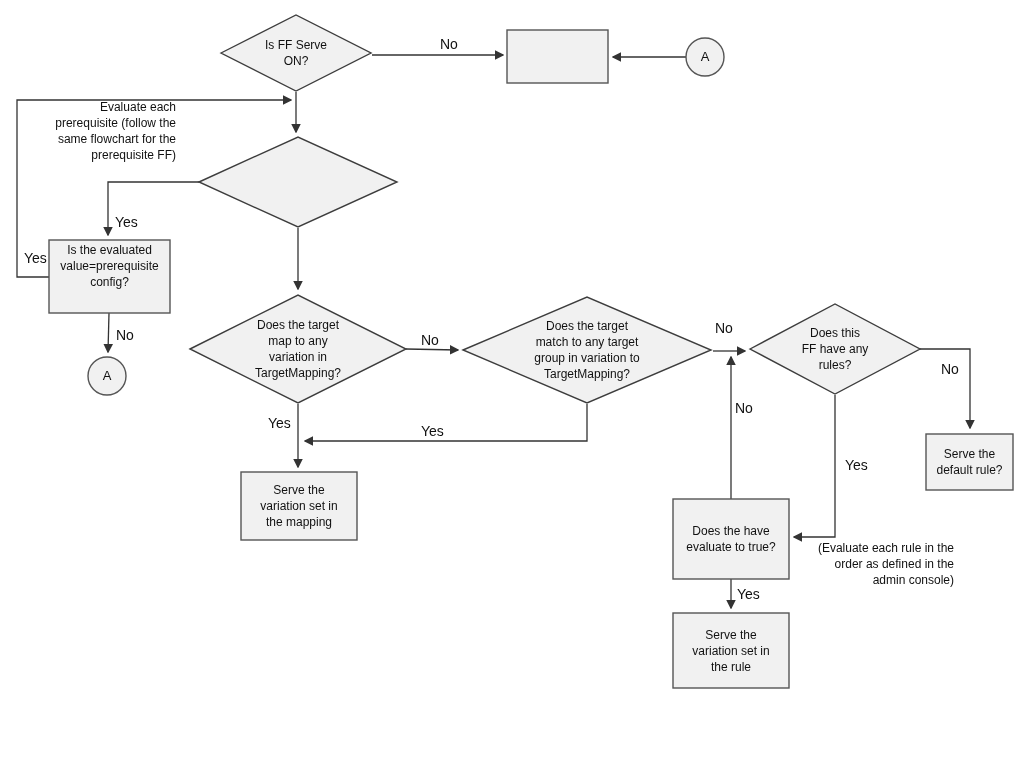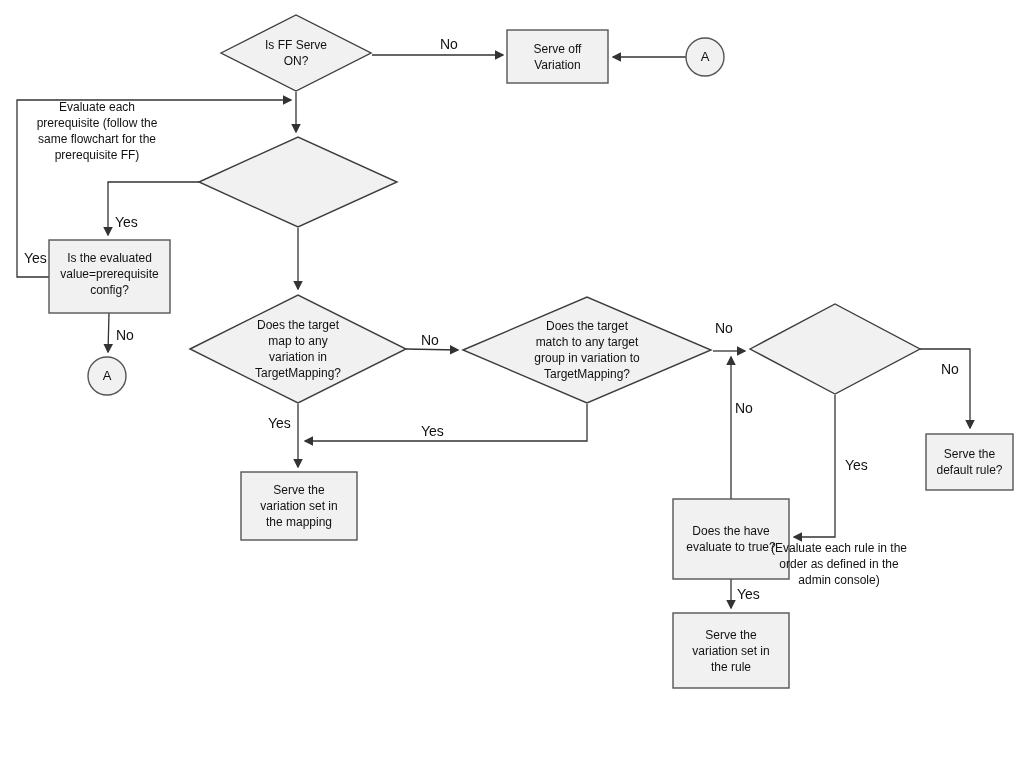--- a/index.html
+++ b/index.html
@@ -14,41 +14,41 @@
   .shape{fill:var(--shape-fill,#f1f1f1);stroke:var(--shape-stroke,#555);stroke-width:1.4;}
   .diamond{stroke:var(--diamond-stroke,#3d3d3d);}
   .edge{fill:none;stroke:var(--line,#333);stroke-width:1.3;marker-end:url(#arw);}
   .arrowhead{fill:var(--line,#333);}
   .lbl{
     position:absolute;display:flex;align-items:center;justify-content:center;
     text-align:center;font-size:12px;line-height:16px;
     color:var(--text,#111);white-space:pre-line;pointer-events:none;
   }
   .note{
-    position:absolute;font-size:12px;line-height:16px;text-align:center;
+    position:absolute;font-size:12px;line-height:16px;text-align:right;
     color:var(--text,#111);white-space:pre-line;pointer-events:none;
   }
   .elbl{position:absolute;font-size:14px;line-height:14px;color:var(--text,#111);pointer-events:none;}
   .circle-lbl{font-size:13px;}
   
   #l-d1{left:221px;top:15px;width:150px;height:76px}
   #l-b1{left:507px;top:30px;width:101px;height:53px}
   #l-c1{left:686px;top:38px;width:38px;height:38px}
   #l-d2{left:199px;top:137px;width:198px;height:90px}
-  #l-b2{left:49px;top:240px;width:121px;height:68px}
+  #l-b2{left:49px;top:232px;width:121px;height:68px}
   #l-c2{left:88px;top:357px;width:38px;height:38px}
   #l-d3{left:190px;top:295px;width:216px;height:108px}
   #l-d4{left:463px;top:297px;width:248px;height:106px}
   #l-d5{left:750px;top:304px;width:170px;height:90px}
   #l-b3{left:241px;top:472px;width:116px;height:68px}
   #l-b4{left:673px;top:499px;width:116px;height:80px}
   #l-b5{left:673px;top:613px;width:116px;height:75px}
   #l-b6{left:926px;top:434px;width:87px;height:56px}
   #l-n1{left:18px;top:99px;width:158px}
-  #l-n2{left:760px;top:540px;width:158px}
+  #l-n2{left:796px;top:540px;width:158px}
   
   #e-ffno{left:440px;top:37px}
   #e-preyes{left:115px;top:215px}
   #e-cfgyes{left:24px;top:251px}
   #e-cfgno{left:116px;top:328px}
   #e-mapno{left:421px;top:333px}
   #e-mapyes{left:268px;top:416px}
   #e-matchyes{left:421px;top:424px}
   #e-matchno{left:715px;top:321px}
   #e-ruleno{left:735px;top:401px}
@@ -94,39 +94,40 @@
     <polygon class="shape diamond" points="463,350 587,297 711,350 587,403"></polygon>
     <polygon class="shape diamond" points="750,349 835,304 920,349 835,394"></polygon>
     <rect class="shape" x="241" y="472" width="116" height="68"></rect>
     <rect class="shape" x="673" y="499" width="116" height="80"></rect>
     <rect class="shape" x="673" y="613" width="116" height="75"></rect>
     <rect class="shape" x="926" y="434" width="87" height="56"></rect>
   </svg>
 
   <div class="lbl" id="l-d1">Is FF Serve
 ON?</div>
-  <div class="lbl" id="l-b1">Serve off
-Variation</div>
   <div class="lbl circle-lbl" id="l-c1">A</div>
   <div class="note" id="l-n1">Evaluate each
 prerequisite (follow the
 same flowchart for the
 prerequisite FF)</div>
   <div class="lbl" id="l-b2">Is the evaluated
 value=prerequisite
 config?</div>
   <div class="lbl circle-lbl" id="l-c2">A</div>
   <div class="lbl" id="l-d3">Does the target
 map to any
 variation in
 TargetMapping?</div>
   <div class="lbl" id="l-d4">Does the target
 match to any target
 group in variation to
 TargetMapping?</div>
+  <div class="lbl" id="l-d5">Does this
+FF have any
+rules?</div>
   <div class="lbl" id="l-b3">Serve the
 variation set in
 the mapping</div>
   <div class="lbl" id="l-b4">Does the have
 evaluate to true?</div>
   <div class="lbl" id="l-b5">Serve the
 variation set in
 the rule</div>
   <div class="lbl" id="l-b6">Serve the
 default rule?</div>

